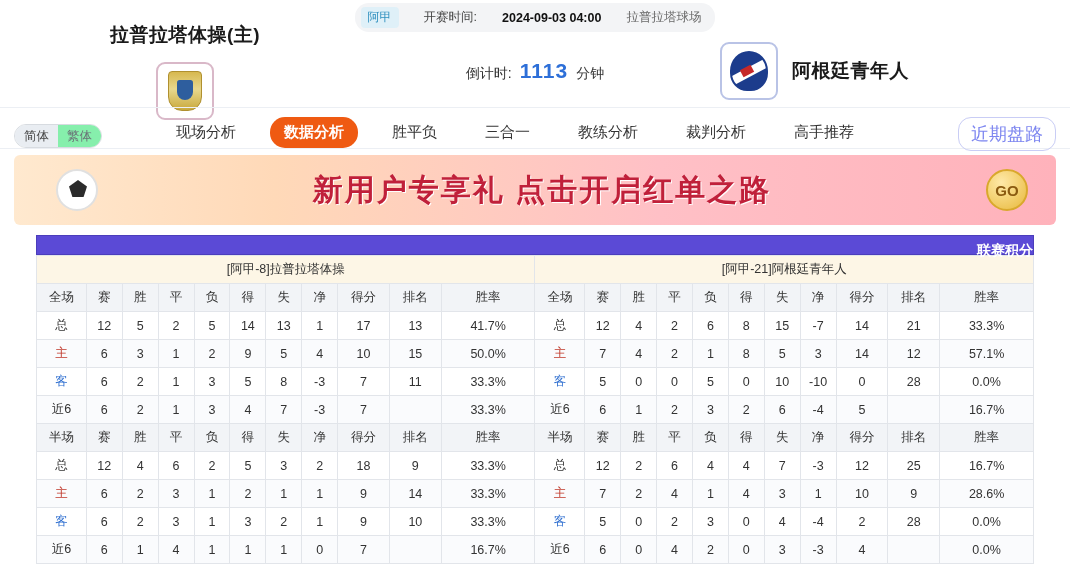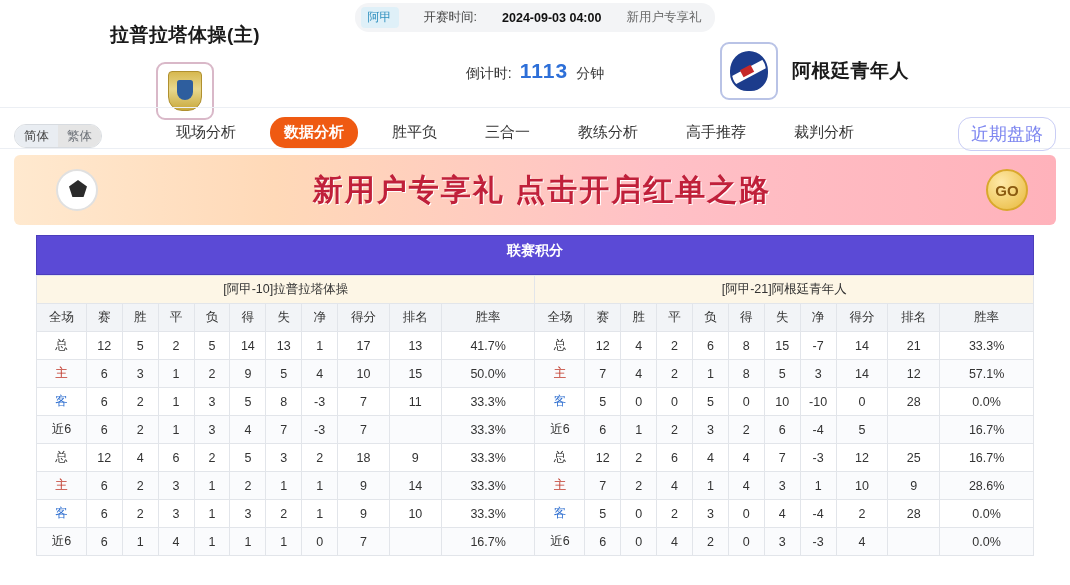--- a/index.html
+++ b/index.html
@@ -102,21 +102,21 @@
     border-bottom: 1px solid #eceff4;
     display: flex; align-items: flex-end;
     padding: 0 14px;
     position: relative;
   }
   .lang-toggle {
     display: flex; border: 1px solid #d7dbe0; border-radius: 13px; overflow: hidden;
     font-size: 12.5px; height: 24px;
   }
   .lang-toggle span {
-    padding: 0 9px; line-height: 22px; color: #6a6f76; background:#e5e5e5;
+    padding: 0 9px; line-height: 22px; color: #6a6f76; background:#86efac;
   }
   .lang-toggle span.active { background: #e9edf2; color:#444; }
   .nav-items { display:flex; align-items:center; gap: 20px; margin-left: 60px; }
   .nav-item {
     font-size: 15px; color: #333; padding: 6px 14px; border-radius: 15px;
   }
   .nav-item.active {
     background: #ef5a12; color: #fff; font-weight: bold;
   }
   .recent-road {
@@ -155,22 +155,22 @@
     background: radial-gradient(circle at 35% 30%, #ffe9a8, #e8b93c);
     border: 2px solid #d9a82c;
     color: #8a5a10; font-size: 15px; font-weight: bold;
     display:flex; align-items:center; justify-content:center;
     margin-right: 28px; flex: none;
   }
 
   
   .table-wrap { margin: 10px 36px 0 36px; }
   .table-title {
-    background: #5b4ad6; color: #fff; text-align: center;
-    font-size: 14px; font-weight: bold; height: 40px; line-height: 28px;
+    background: #5b4ad6; color: #fff; text-align: right;
+    font-size: 14px; font-weight: bold; height: 20px; line-height: 28px;
     border: 1px solid #4b3dbb;
   }
   table.stats {
     width: 100%; border-collapse: collapse; table-layout: fixed;
     font-size: 12.5px; color: #333;
   }
   table.stats td, table.stats th {
     border: 1px solid #e2e5ea;
     height: 28px; text-align: center; font-weight: normal;
     padding: 0 2px;
@@ -187,21 +187,21 @@
 </head>
 <body>
 
 <div class="page">
 
   <div class="topbar">
     <div class="match-pill">
       <span class="league-tag">阿甲</span>
       <span class="kick-label">开赛时间:</span>
       <span class="kick-time">2024-09-03 04:00</span>
-      <span class="stadium">新用户专享礼</span>
+      <span class="stadium">拉普拉塔球场</span>
     </div>
   </div>
 
   <div class="teams">
     <div class="team home">
       <span class="team-name">拉普拉塔体操(主)</span>
       <span class="crest home">
         <span class="crest-inner-home"></span>
       </span>
     </div>
@@ -224,22 +224,22 @@
     <div class="lang-toggle">
       <span class="active">简体</span>
       <span>繁体</span>
     </div>
     <div class="nav-items">
       <span class="nav-item">现场分析</span>
       <span class="nav-item active">数据分析</span>
       <span class="nav-item">胜平负</span>
       <span class="nav-item">三合一</span>
       <span class="nav-item">教练分析</span>
+      <span class="nav-item">裁判分析</span>
       <span class="nav-item">高手推荐</span>
-      <span class="nav-item">裁判分析</span>
     </div>
     <span class="recent-road">近期盘路</span>
   </div>
 
   <div class="banner">
     <span class="ball"></span>
     <span class="banner-text">新用户专享礼  点击开启红单之路</span>
     <span class="go-btn">GO</span>
   </div>
 
@@ -265,21 +265,21 @@
         <col style="width:3.6%">
           <col style="width:3.6%">
           <col style="width:3.6%">
           <col style="width:3.6%">
         <col style="width:5.2%">
           <col style="width:5.2%">
           <col style="width:9.4%">
       </colgroup>
       <tbody>
         <tr>
-          <td class="team-head" colspan="11">[阿甲-10]拉普拉塔体操</td>
+          <td class="team-head" colspan="11">[阿甲-8]拉普拉塔体操</td>
           <td class="team-head sep" colspan="11">[阿甲-21]阿根廷青年人</td>
         </tr>
 
         <tr>
           <td class="hdr">全场</td>
           <td class="hdr">赛</td>
           <td class="hdr">胜</td>
           <td class="hdr">平</td>
           <td class="hdr">负</td>
           <td class="hdr">得</td>
@@ -391,20 +391,44 @@
           <td>2</td>
           <td>3</td>
           <td>2</td>
           <td>6</td>
           <td>-4</td>
           <td>5</td>
           <td></td>
           <td>16.7%</td>
         </tr>
 
+        <tr>
+          <td class="hdr">半场</td>
+          <td class="hdr">赛</td>
+          <td class="hdr">胜</td>
+          <td class="hdr">平</td>
+          <td class="hdr">负</td>
+          <td class="hdr">得</td>
+          <td class="hdr">失</td>
+          <td class="hdr">净</td>
+          <td class="hdr">得分</td>
+          <td class="hdr">排名</td>
+          <td class="hdr">胜率</td>
+          <td class="hdr sep">半场</td>
+          <td class="hdr">赛</td>
+          <td class="hdr">胜</td>
+          <td class="hdr">平</td>
+          <td class="hdr">负</td>
+          <td class="hdr">得</td>
+          <td class="hdr">失</td>
+          <td class="hdr">净</td>
+          <td class="hdr">得分</td>
+          <td class="hdr">排名</td>
+          <td class="hdr">胜率</td>
+        </tr>
 
         <tr>
           <td>总</td>
           <td>12</td>
           <td>4</td>
           <td>6</td>
           <td>2</td>
           <td>5</td>
           <td>3</td>
           <td>2</td>

